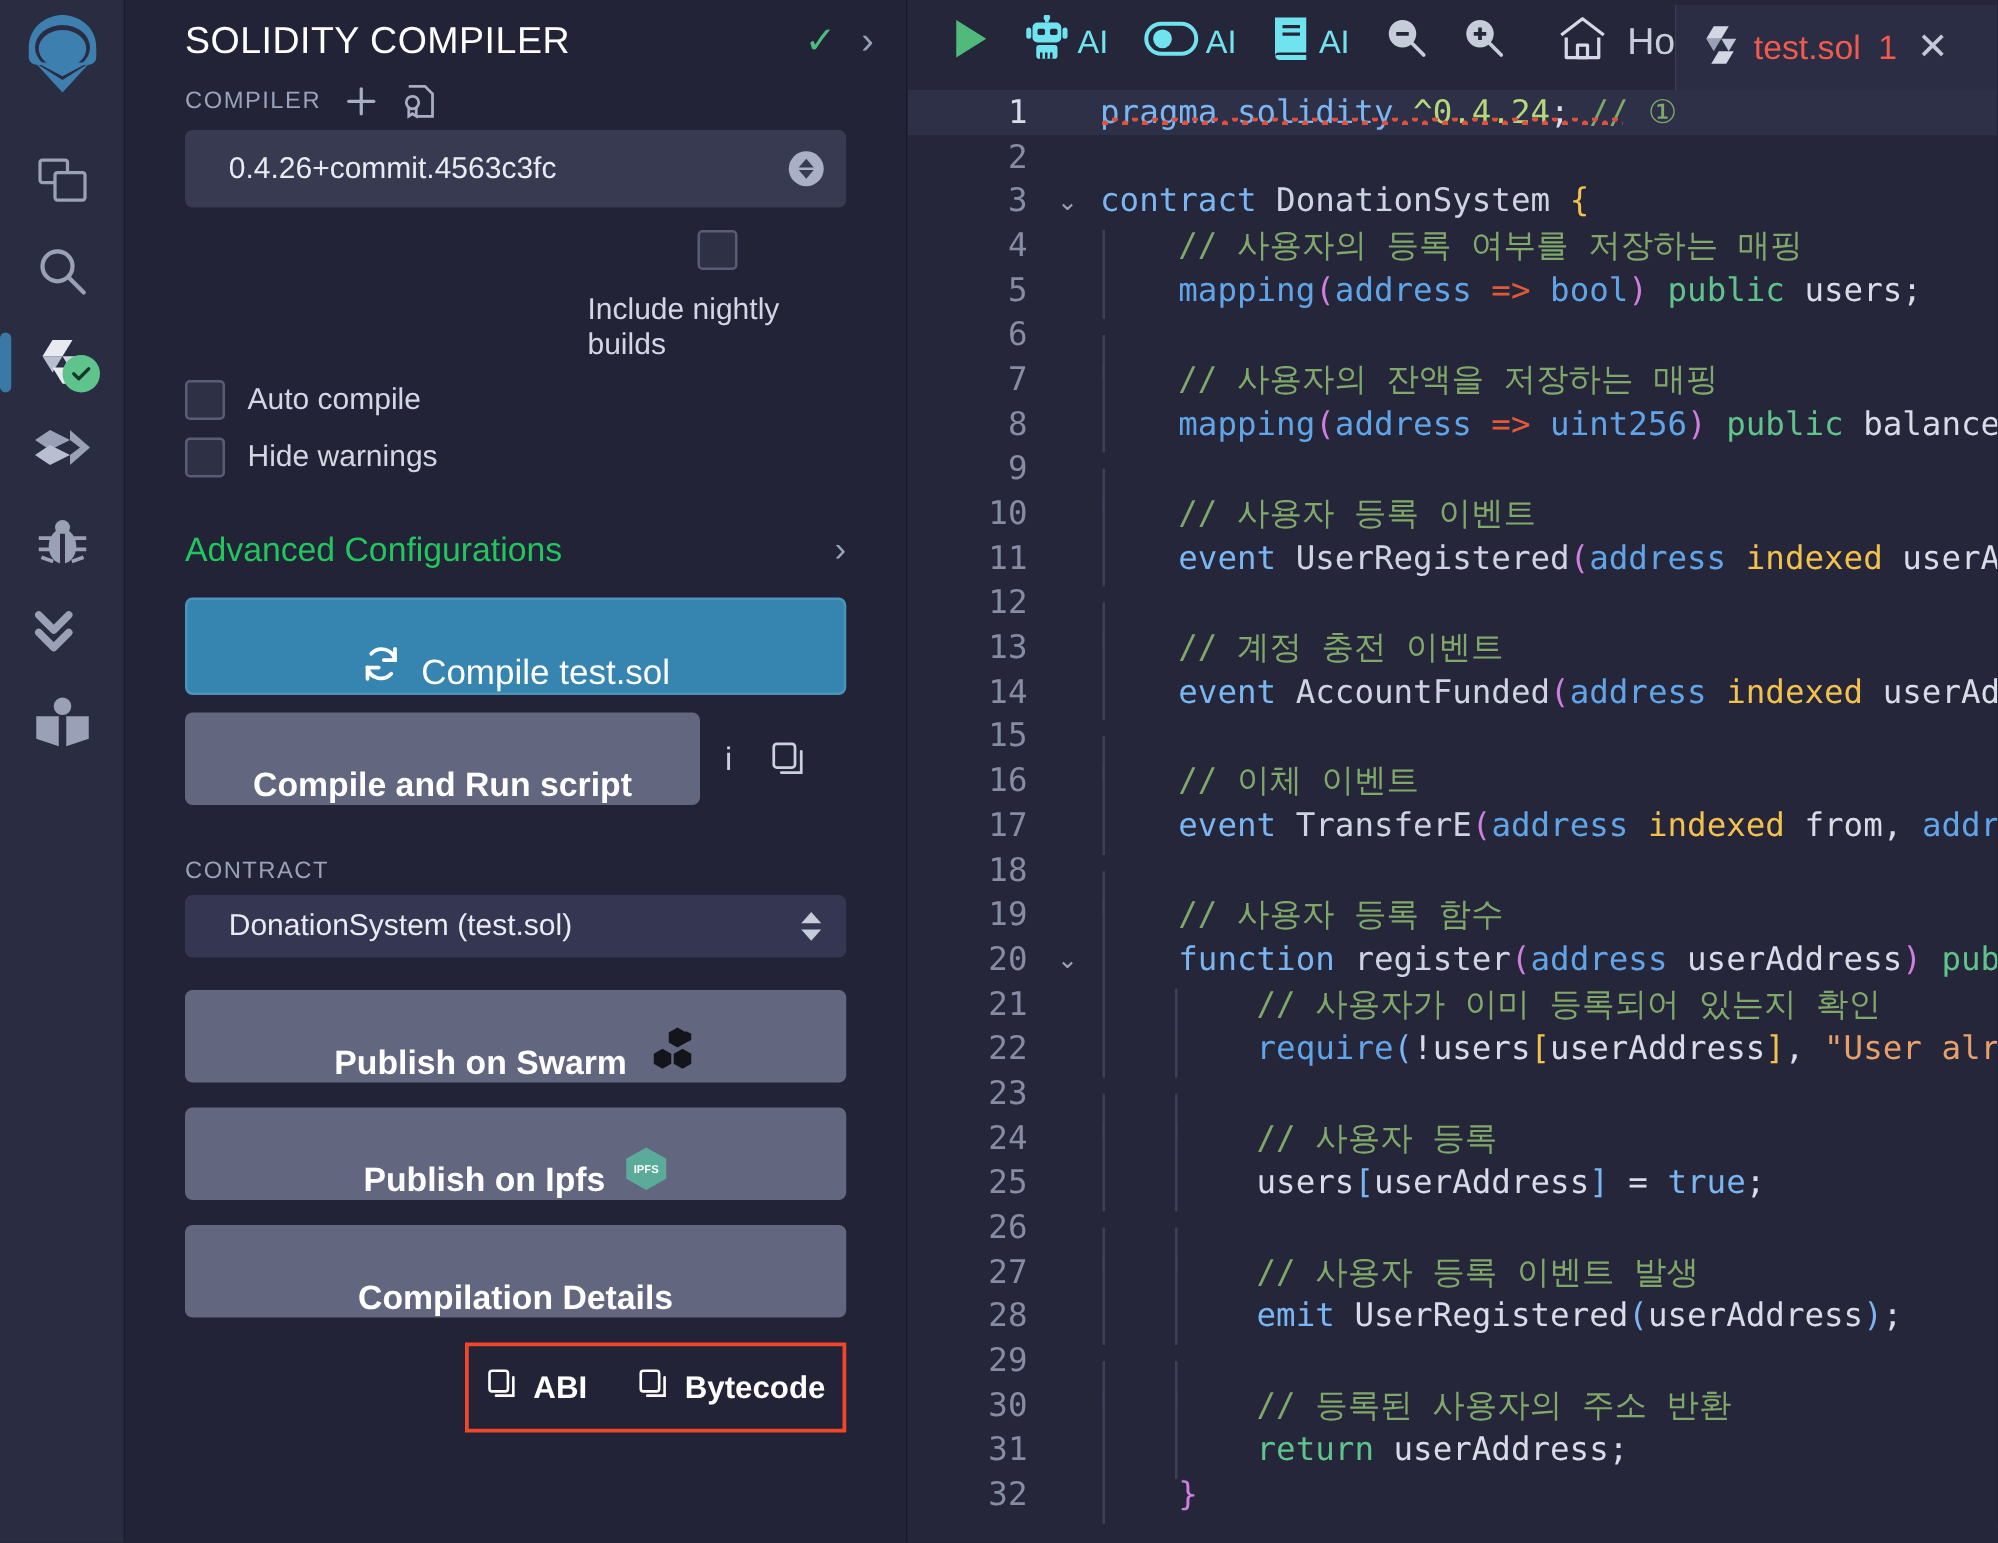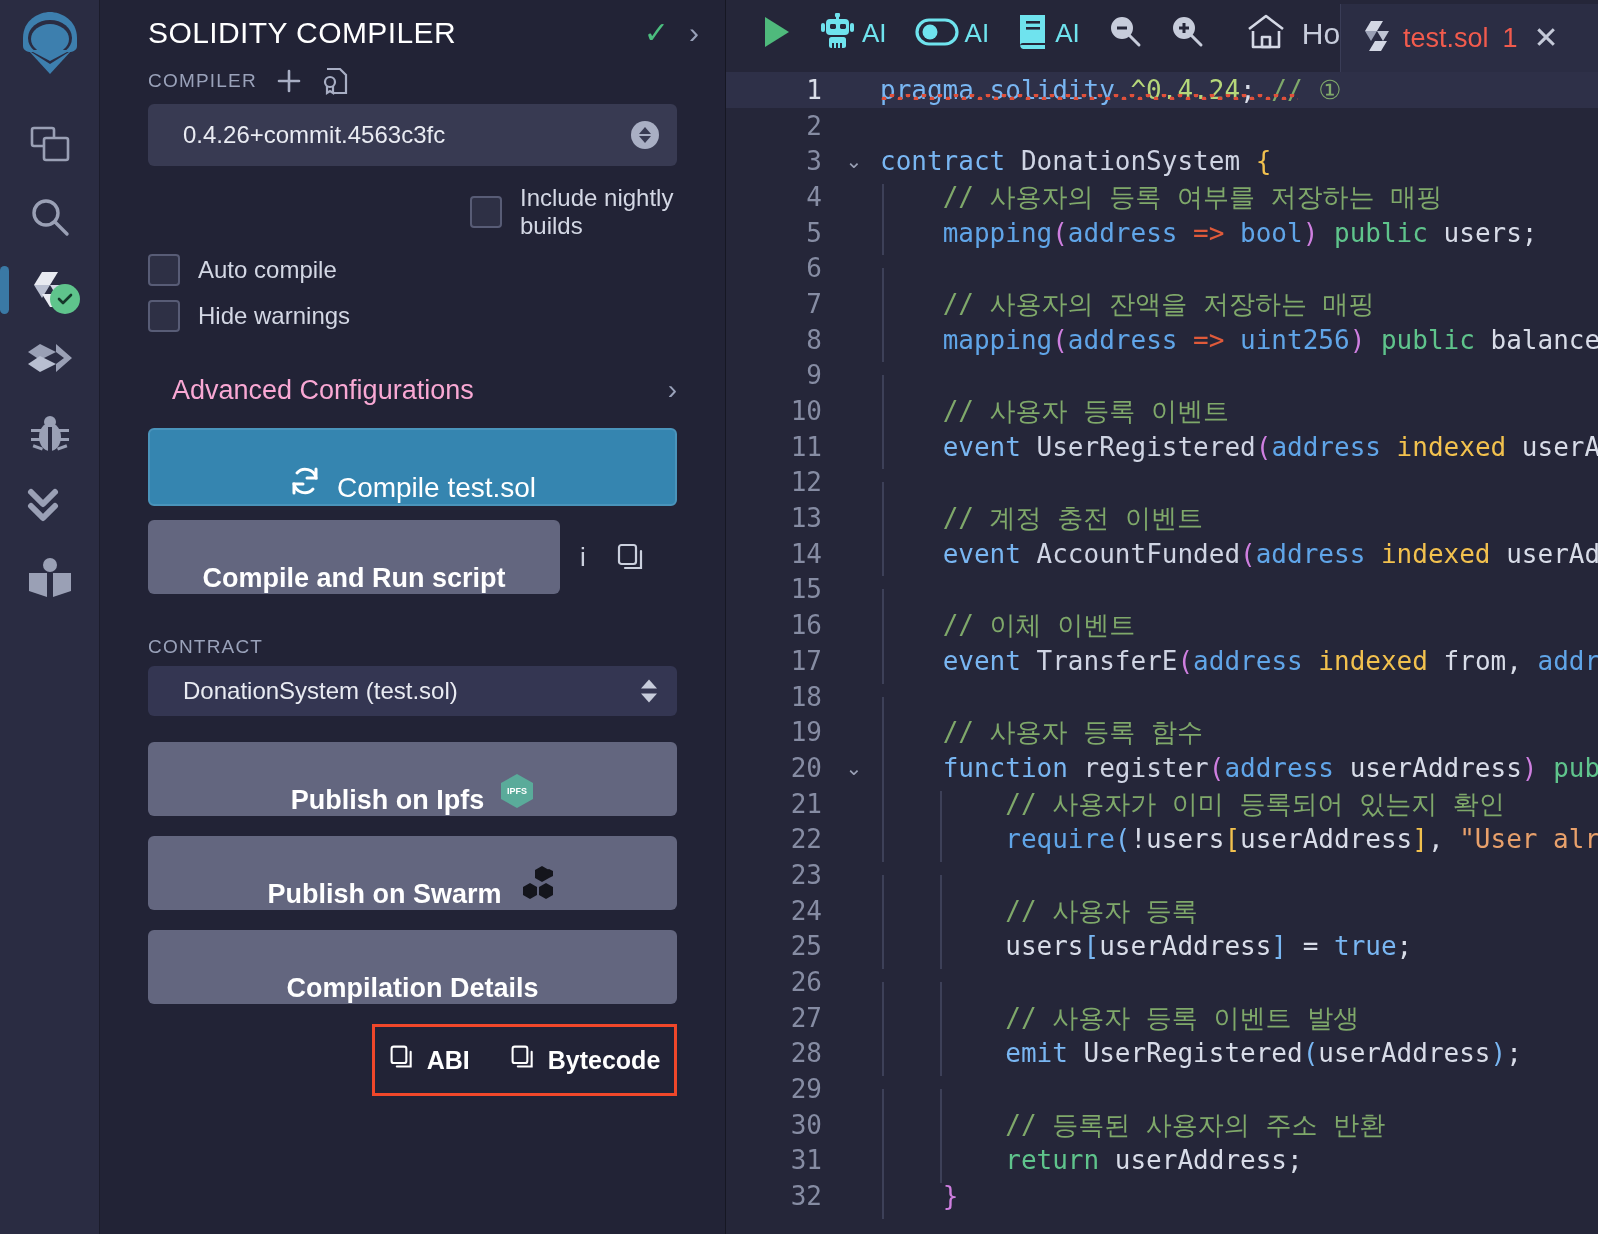--- a/index.html
+++ b/index.html
@@ -85,27 +85,27 @@
   .tri-up { width:0;height:0;border-left:8px solid transparent;border-right:8px solid transparent;border-bottom:9px solid #c7ccdb;}
   .tri-dn { width:0;height:0;border-left:8px solid transparent;border-right:8px solid transparent;border-top:9px solid #c7ccdb;}
   .tri-up-s { width:0;height:0;border-left:6px solid transparent;border-right:6px solid transparent;border-bottom:7px solid #383a52;}
   .tri-dn-s { width:0;height:0;border-left:6px solid transparent;border-right:6px solid transparent;border-top:7px solid #383a52;}
 
   .cb-row { display: flex; align-items: center; gap: 18px; color: #d3d7e4; font-size: 24px; }
   .cb {
     width: 32px; height: 32px; border: 2px solid #585c76; border-radius: 4px;
     background: #2e3045; flex: 0 0 32px;
   }
-  .nightly-row { padding: 18px 48px 0 0; justify-content: flex-start; margin-left: 370px; }
+  .nightly-row { padding: 18px 48px 0 0; justify-content: flex-start; margin-left: 370px; flex-direction: column; }
   .opt-row { padding: 14px 0 0 48px; }
 
   .adv-row {
     display: flex; align-items: center; padding: 42px 48px 0 48px;
   }
-  .adv-label { flex: 1; font-size: 27px; color: #f9a8d4; margin-left: 24px; }
+  .adv-label { flex: 1; font-size: 27px; color: #22c55e; }
   .adv-chev { font-size: 28px; color: #9aa2ba; }
 
   .btn {
     width: 100%; border: none; border-radius: 6px;
     color: #ffffff; font-family: "Liberation Sans", sans-serif;
     display: flex; align-items: flex-end; justify-content: center; gap: 16px;
     cursor: pointer;
   }
   .btn-primary {
     background: #3585b0; height: 78px; font-size: 28px; font-weight: 400;
@@ -379,36 +379,36 @@
         <span>DonationSystem (test.sol)</span>
         <span class="spinner-plain">
           <span class="tri-up"></span>
             <span class="tri-dn"></span>
         </span>
       </div>
     </div>
 
     <div class="stack" style="padding-top:26px;">
       <button class="btn btn-grey">
-        <span>Publish on Ipfs</span>
-        <span>
-          <svg width="34" height="36" viewBox="0 0 34 36">
-            <path d="M17 1 L33 10 L33 26 L17 35 L1 26 L1 10 Z" fill="#5aab9a"></path>
-            <text x="17" y="21" font-family="Liberation Sans, sans-serif" font-size="9" font-weight="700" fill="#ffffff" text-anchor="middle">IPFS</text>
-          </svg>
-        </span>
-      </button>
-      <button class="btn btn-grey">
         <span>Publish on Swarm</span>
         <span>
           <svg width="40" height="38" viewBox="0 0 40 38">
             <path d="M24 1 L31 5 L31 13 L24 17 L17 13 L17 5 Z" fill="#14151c"></path>
             <path d="M31 4 L35 6 L35 11 L31 13 L27 11 L27 6 Z" fill="#14151c"></path>
             <path d="M12 18 L19 22 L19 30 L12 34 L5 30 L5 22 Z" fill="#14151c"></path>
             <path d="M28 18 L35 22 L35 30 L28 34 L21 30 L21 22 Z" fill="#14151c"></path>
+          </svg>
+        </span>
+      </button>
+      <button class="btn btn-grey">
+        <span>Publish on Ipfs</span>
+        <span>
+          <svg width="34" height="36" viewBox="0 0 34 36">
+            <path d="M17 1 L33 10 L33 26 L17 35 L1 26 L1 10 Z" fill="#5aab9a"></path>
+            <text x="17" y="21" font-family="Liberation Sans, sans-serif" font-size="9" font-weight="700" fill="#ffffff" text-anchor="middle">IPFS</text>
           </svg>
         </span>
       </button>
       <button class="btn btn-grey">
         <span>Compilation Details</span>
       </button>
     </div>
 
     <div class="abi-row">
       <span class="abi-item">

